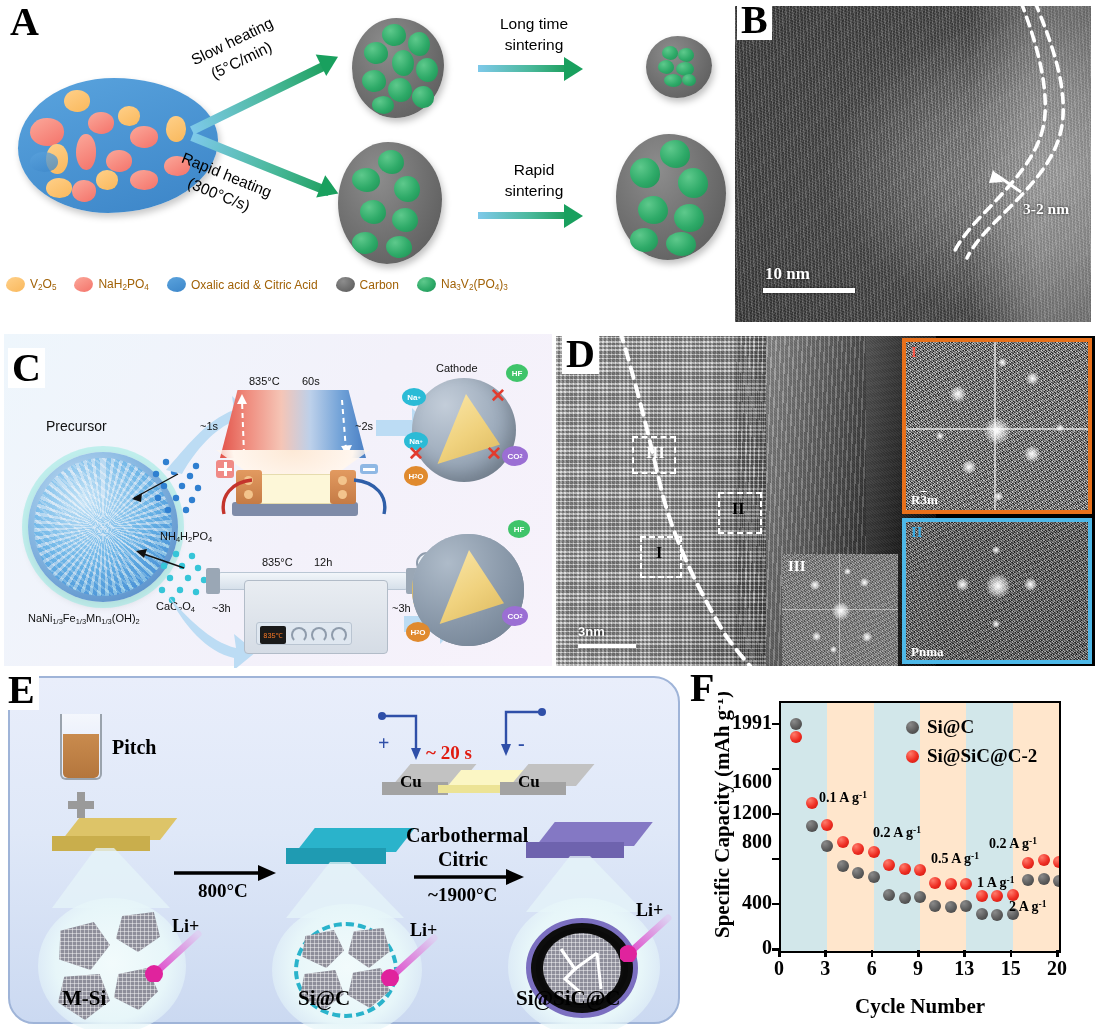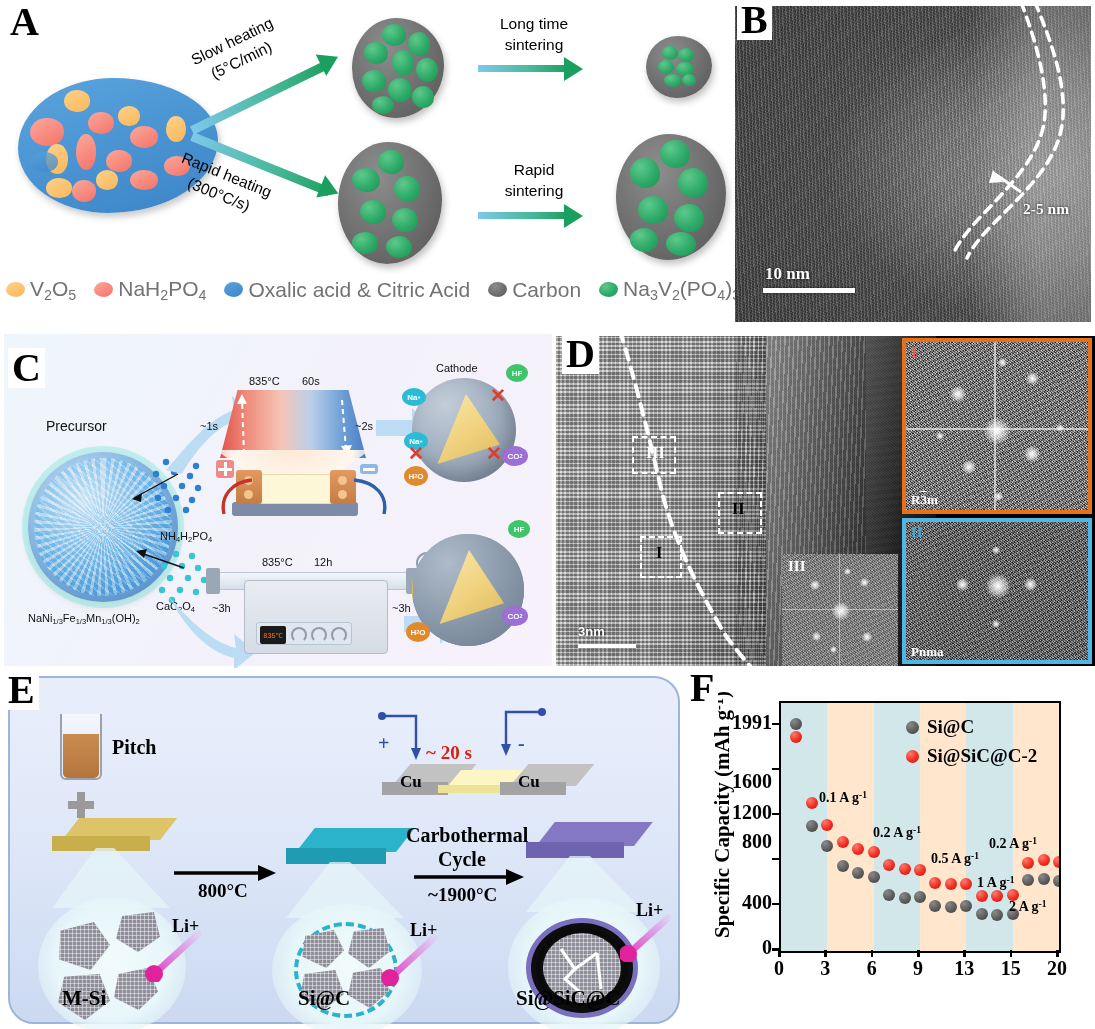--- a/index.html
+++ b/index.html
@@ -62,21 +62,21 @@
   }
   .lbl-a {
     position: absolute;
     font-family: "Liberation Sans", sans-serif;
     font-size: 15.5px; color: #000; text-align: center; line-height: 1.35;
     white-space: nowrap;
   }
   .legend-a { position: absolute; left: 6px; top: 277px; display: flex; align-items: center; gap: 4px; }
   .legend-a .li { display: flex; align-items: center; gap: 5px; margin-right: 14px; }
   .legend-a .sw { width: 19px; height: 15px; border-radius: 50% 50% 45% 55% / 55% 45% 55% 45%; flex: none; }
-  .legend-a .tx { font-size: 21px; color: #737373; white-space: nowrap; }
+  .legend-a .tx { font-size: 12px; color: #a16207; white-space: nowrap; }
   sub { font-size: .68em; vertical-align: -0.25em; }
   sup { font-size: .68em; vertical-align: 0.42em; }
 
   
   #panelB { left: 735px; top: 6px; width: 356px; height: 316px; overflow: hidden; }
   .tem-bg {
     position: absolute; inset: 0;
     background:
       radial-gradient(ellipse 120% 90% at 92% 52%, #9a9a9a 0%, #7d7d7d 28%, #4a4a4a 55%, #3a3a3a 100%);
   }
@@ -295,21 +295,21 @@
   <div class="tem-noise"></div>
   <div class="tem-edge-light"></div>
 
   <svg width="356" height="316" style="position:absolute; left:0; top:0;">
     <path class="dashed-curve" d="M 300 -4 C 318 40, 330 76, 328 110 C 326 148, 300 176, 272 204 C 252 224, 240 236, 232 252"></path>
     <path class="dashed-curve" d="M 286 -4 C 302 38, 312 76, 310 108 C 308 144, 282 172, 256 200 C 238 218, 226 232, 218 248"></path>
     <line x1="286" y1="186" x2="260" y2="168" stroke="#fff" stroke-width="3"></line>
     <polygon points="258,164 268,176 254,177" fill="#fff"></polygon>
   </svg>
 
-  <div class="tem-txt" style="left:288px; top:194px;">2-5 nm</div>
+  <div class="tem-txt" style="left:288px; top:194px;">3-2 nm</div>
   <div class="scalebar" style="left:28px; top:282px; width:92px;"></div>
   <div class="tem-txt" style="left:30px; top:258px; font-size:17px;">10 nm</div>
 
   <div class="panel-letter" style="left:2px; top:-6px;">B</div>
 </div>
 
 <div class="panel" id="panelC">
   <div class="panel-letter" style="left:4px; top:14px;">C</div>
 
   <div style="position:absolute; left:24px; top:118px; width:150px; height:150px; border-radius:50%;
@@ -653,21 +653,21 @@
     <div style="position:absolute; left:10px; top:0; width:66px; height:22px; background:#c2c2c2; transform: skewX(-40deg); transform-origin: bottom left;"></div>
     <div style="position:absolute; left:0; top:18px; width:66px; height:13px; background:#a3a3a3;"></div>
   </div>
   <div class="e-txt" style="left:510px; top:96px; font-size:17px;">Cu</div>
 
   <svg style="position:absolute; left:406px; top:190px;" width="112" height="22" class="black-arrow">
     <line x1="0" y1="11" x2="94" y2="11" stroke="#000" stroke-width="3.4"></line>
     <polygon points="110,11 92,3 92,19" fill="#000"></polygon>
   </svg>
   <div class="e-txt" style="left:398px; top:148px; font-size:20px;">Carbothermal</div>
-  <div class="e-txt" style="left:430px; top:172px; font-size:20px;">Cycle</div>
+  <div class="e-txt" style="left:430px; top:172px; font-size:20px;">Citric</div>
   <div class="e-txt" style="left:420px; top:208px; font-size:19px;">~1900°C</div>
 
   <div style="position:absolute; left:518px; top:146px; width:108px; height:38px;">
     <div style="position:absolute; left:10px; top:0; width:98px; height:24px; background:#8478c4; transform: skewX(-38deg); transform-origin: bottom left;"></div>
     <div style="position:absolute; left:0; top:20px; width:98px; height:16px; background:#6e63ae;"></div>
   </div>
   <svg style="position:absolute; left:514px; top:176px;" width="130" height="64">
     <path d="M 48 4 L 68 4 L 122 60 L 4 60 Z" fill="#e6f4f8" opacity=".75"></path>
   </svg>
   <div class="halo" style="left:500px; top:222px; width:152px; height:138px;">
@@ -757,20 +757,21 @@
     <div class="row">
       <div class="dot gray" style="position:relative; width:13px; height:13px;"></div>
       <div class="txt">Si@C</div>
     </div>
     <div class="row">
       <div class="dot red" style="position:relative; width:13px; height:13px;"></div>
       <div class="txt">Si@SiC@C-2</div>
     </div>
   </div>
 
+  <div class="axis-title" style="left:95px; top:322px; width:282px; text-align:center; font-size:21px;">Cycle Number</div>
 
   <div id="fticks">
       <div class="ytick" style="left: 10px; width: 78px; top: 264px;">0</div>
       <div class="tickmark" style="left: 88px; top: 276px; width: 7px; height: 2.5px;"></div>
       <div class="ytick" style="left: 10px; width: 78px; top: 218.909px;">400</div>
       <div class="tickmark" style="left: 88px; top: 230.909px; width: 7px; height: 2.5px;"></div>
       <div class="ytick" style="left: 10px; width: 78px; top: 158px;">800</div>
       <div class="tickmark" style="left: 88px; top: 185.818px; width: 7px; height: 2.5px;"></div>
       <div class="ytick" style="left: 10px; width: 78px; top: 128.727px;">1200</div>
       <div class="tickmark" style="left: 88px; top: 140.727px; width: 7px; height: 2.5px;"></div>

